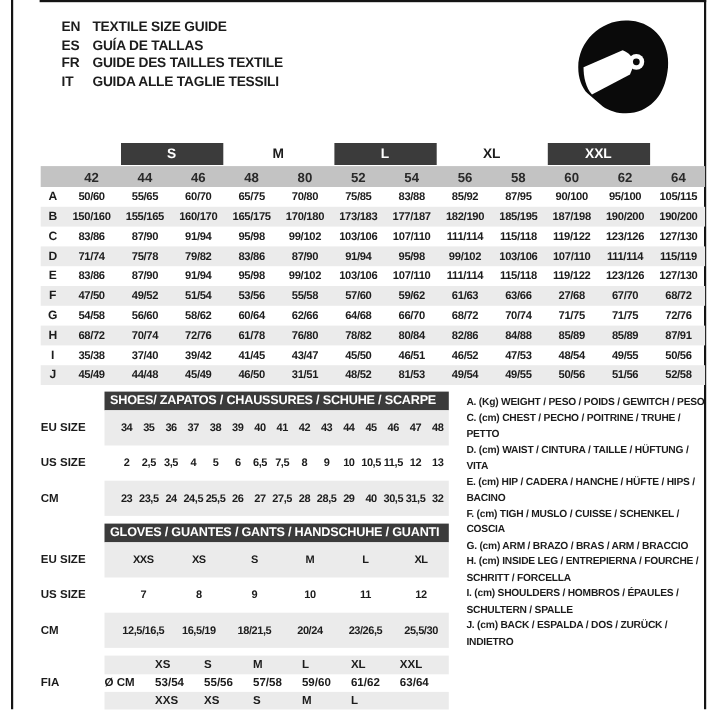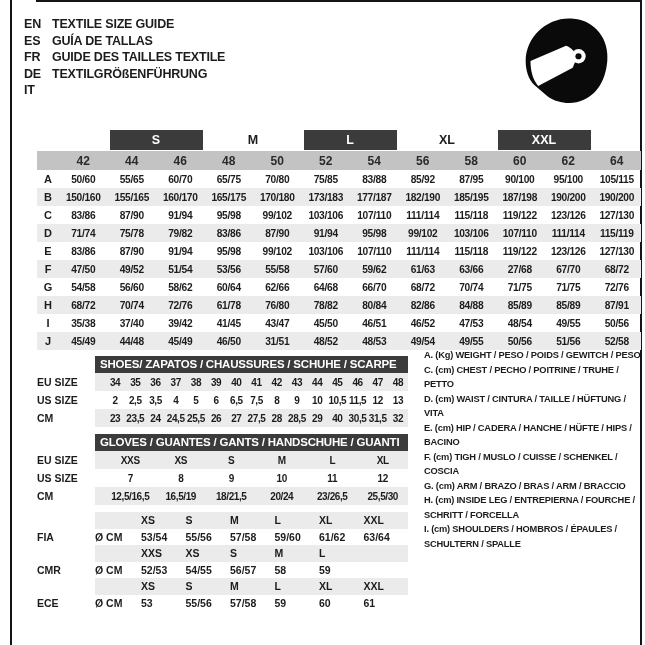--- a/index.html
+++ b/index.html
@@ -2,21 +2,21 @@
 <html><head>
 <meta charset="utf-8">
 <style>
   html,body{margin:0;padding:0;background:#fff;}
   body{width:645px;height:645px;position:relative;overflow:hidden;
        font-family:"Liberation Sans",sans-serif;font-weight:bold;color:#1c1c1c;}
   .border-left{position:absolute;left:10px;top:0;width:2px;height:645px;background:#141414;}
   .border-top{position:absolute;left:36px;right:3px;top:0;height:2px;background:#141414;}
   .border-right{position:absolute;right:3px;top:0;width:2px;height:645px;background:#141414;}
 
-  .lang-block{position:absolute;left:24px;top:16px;}
+  .lang-block{position:absolute;left:56px;top:16px;}
   .lang-row{display:flex;font-size:12.5px;line-height:16.5px;letter-spacing:-0.2px;}
   .lang-code{width:28px;flex:none;}
 
   .helmet-icon{position:absolute;left:516px;top:14px;width:100px;height:96px;}
 
   .main-table{position:absolute;left:37px;top:128px;width:604px;}
   .mrow{display:grid;grid-template-columns:22px repeat(12,1fr);align-items:center;}
   .groups{height:23px;}
   .gbox{background:#3b3b3b;color:#fff;text-align:center;font-size:12.5px;height:20px;line-height:20px;margin:0 2px;}
   .glabel{text-align:center;font-size:12.5px;}
@@ -24,30 +24,30 @@
   .ncell{text-align:center;font-size:12px;color:#2a2a2a;}
   .data{height:18px;}
   .shade{background:#ebebeb;}
   .lcell{text-align:center;font-size:11px;}
   .vcell{text-align:center;font-size:10.2px;letter-spacing:-0.3px;white-space:nowrap;}
 
   .sections{position:absolute;left:37px;top:356px;width:371px;}
   .sec{margin-bottom:7px;}
   .sec-h{margin-left:58px;background:#3b3b3b;color:#fff;font-size:11.5px;height:17px;line-height:17px;
          padding-left:5px;letter-spacing:-0.2px;white-space:nowrap;}
-  .srow{display:flex;height:18px;align-items:stretch;}
+  .srow{display:flex;height:32px;align-items:stretch;}
   .slabel{width:58px;flex:none;font-size:10.5px;display:flex;align-items:center;}
   .scontent{flex:1;display:flex;align-items:center;padding-left:10px;}
   .scell{flex:1;text-align:center;font-size:10px;letter-spacing:-0.4px;white-space:nowrap;}
   .hrow{height:16.5px;}
   .hcontent{flex:1;display:grid;grid-template-columns:46px repeat(6,1fr);align-items:center;}
   .hunit{font-size:10.5px;}
   .hcell{font-size:10.5px;text-align:left;white-space:nowrap;}
 
-  .legend{position:absolute;left:424px;top:348px;width:219px;}
+  .legend{position:absolute;left:424px;top:358px;width:219px;}
   .legend-item{font-size:9.3px;line-height:14.5px;letter-spacing:-0.2px;}
 </style>
 </head>
 <body>
 
 <div class="page">
   <div class="border-left"></div>
   <div class="border-top"></div>
   <div class="border-right"></div>
 
@@ -58,25 +58,22 @@
       </div>
       <div class="lang-row">
         <span class="lang-code">ES</span>
         <span class="lang-text">GUÍA DE TALLAS</span>
       </div>
       <div class="lang-row">
         <span class="lang-code">FR</span>
         <span class="lang-text">GUIDE DES TAILLES TEXTILE</span>
       </div>
       <div class="lang-row">
-        <span class="lang-code">DE</span>
-        <span class="lang-text">TEXTILGRÖßENFÜHRUNG</span>
-      </div>
-      <div class="lang-row">
         <span class="lang-code">IT</span>
+        <span class="lang-text">GUIDA ALLE TAGLIE TESSILI</span>
       </div>
     </div>
 
   <div class="helmet-icon">
     <svg viewBox="0 0 100 100" width="100" height="96">
       <path d="M58 5 C81 7 95 27 93 49 C91 71 81 87 61 92 C51 94 39 92 31 86 L17 74 C11 68 8 59 8 49 C8 23 32 2 58 5 Z" fill="#0a0a0a"></path>
       <path d="M13 49 L50 33 C56 35 60 40 61 46 L57 56 L21 75 C15 68 13 58 13 49 Z" fill="#ffffff"></path>
       <circle cx="63" cy="44" r="7.5" fill="#ffffff"></circle>
       <circle cx="63" cy="44" r="3.2" fill="#0a0a0a"></circle>
     </svg>
@@ -89,21 +86,21 @@
         <div class="gbox" style="grid-column: 7 / span 2;">L</div>
         <div class="glabel" style="grid-column: 9 / span 2;">XL</div>
         <div class="gbox" style="grid-column: 11 / span 2;">XXL</div>
       </div>
       <div class="mrow numbar">
         <div class="lcell"></div>
         <div class="ncell">42</div>
         <div class="ncell">44</div>
         <div class="ncell">46</div>
         <div class="ncell">48</div>
-        <div class="ncell">50</div>
+        <div class="ncell">80</div>
         <div class="ncell">52</div>
         <div class="ncell">54</div>
         <div class="ncell">56</div>
         <div class="ncell">58</div>
         <div class="ncell">60</div>
         <div class="ncell">62</div>
         <div class="ncell">64</div>
       </div>
       <div class="mrow data">
         <div class="lcell">A</div>
@@ -241,21 +238,21 @@
         <div class="vcell">50/56</div>
       </div>
       <div class="mrow data shade">
         <div class="lcell">J</div>
         <div class="vcell">45/49</div>
         <div class="vcell">44/48</div>
         <div class="vcell">45/49</div>
         <div class="vcell">46/50</div>
         <div class="vcell">31/51</div>
         <div class="vcell">48/52</div>
-        <div class="vcell">48/53</div>
+        <div class="vcell">81/53</div>
         <div class="vcell">49/54</div>
         <div class="vcell">49/55</div>
         <div class="vcell">50/56</div>
         <div class="vcell">51/56</div>
         <div class="vcell">52/58</div>
       </div>
     </div>
 
   <div class="sections">
     <section class="sec">
@@ -441,14 +438,15 @@
 
   <div class="legend">
       <div class="legend-item">A. (Kg) WEIGHT / PESO / POIDS / GEWITCH / PESO</div>
       <div class="legend-item">C. (cm) CHEST / PECHO / POITRINE / TRUHE / PETTO</div>
       <div class="legend-item">D. (cm) WAIST / CINTURA / TAILLE / HÜFTUNG / VITA</div>
       <div class="legend-item">E. (cm) HIP / CADERA / HANCHE / HÜFTE / HIPS / BACINO</div>
       <div class="legend-item">F. (cm) TIGH / MUSLO / CUISSE / SCHENKEL / COSCIA</div>
       <div class="legend-item">G. (cm) ARM / BRAZO / BRAS / ARM / BRACCIO</div>
       <div class="legend-item">H. (cm) INSIDE LEG / ENTREPIERNA / FOURCHE / SCHRITT / FORCELLA</div>
       <div class="legend-item">I. (cm) SHOULDERS / HOMBROS / ÉPAULES / SCHULTERN / SPALLE</div>
+      <div class="legend-item">J. (cm) BACK / ESPALDA / DOS / ZURÜCK / INDIETRO</div>
     </div>
 </div>
 
 </body></html>

